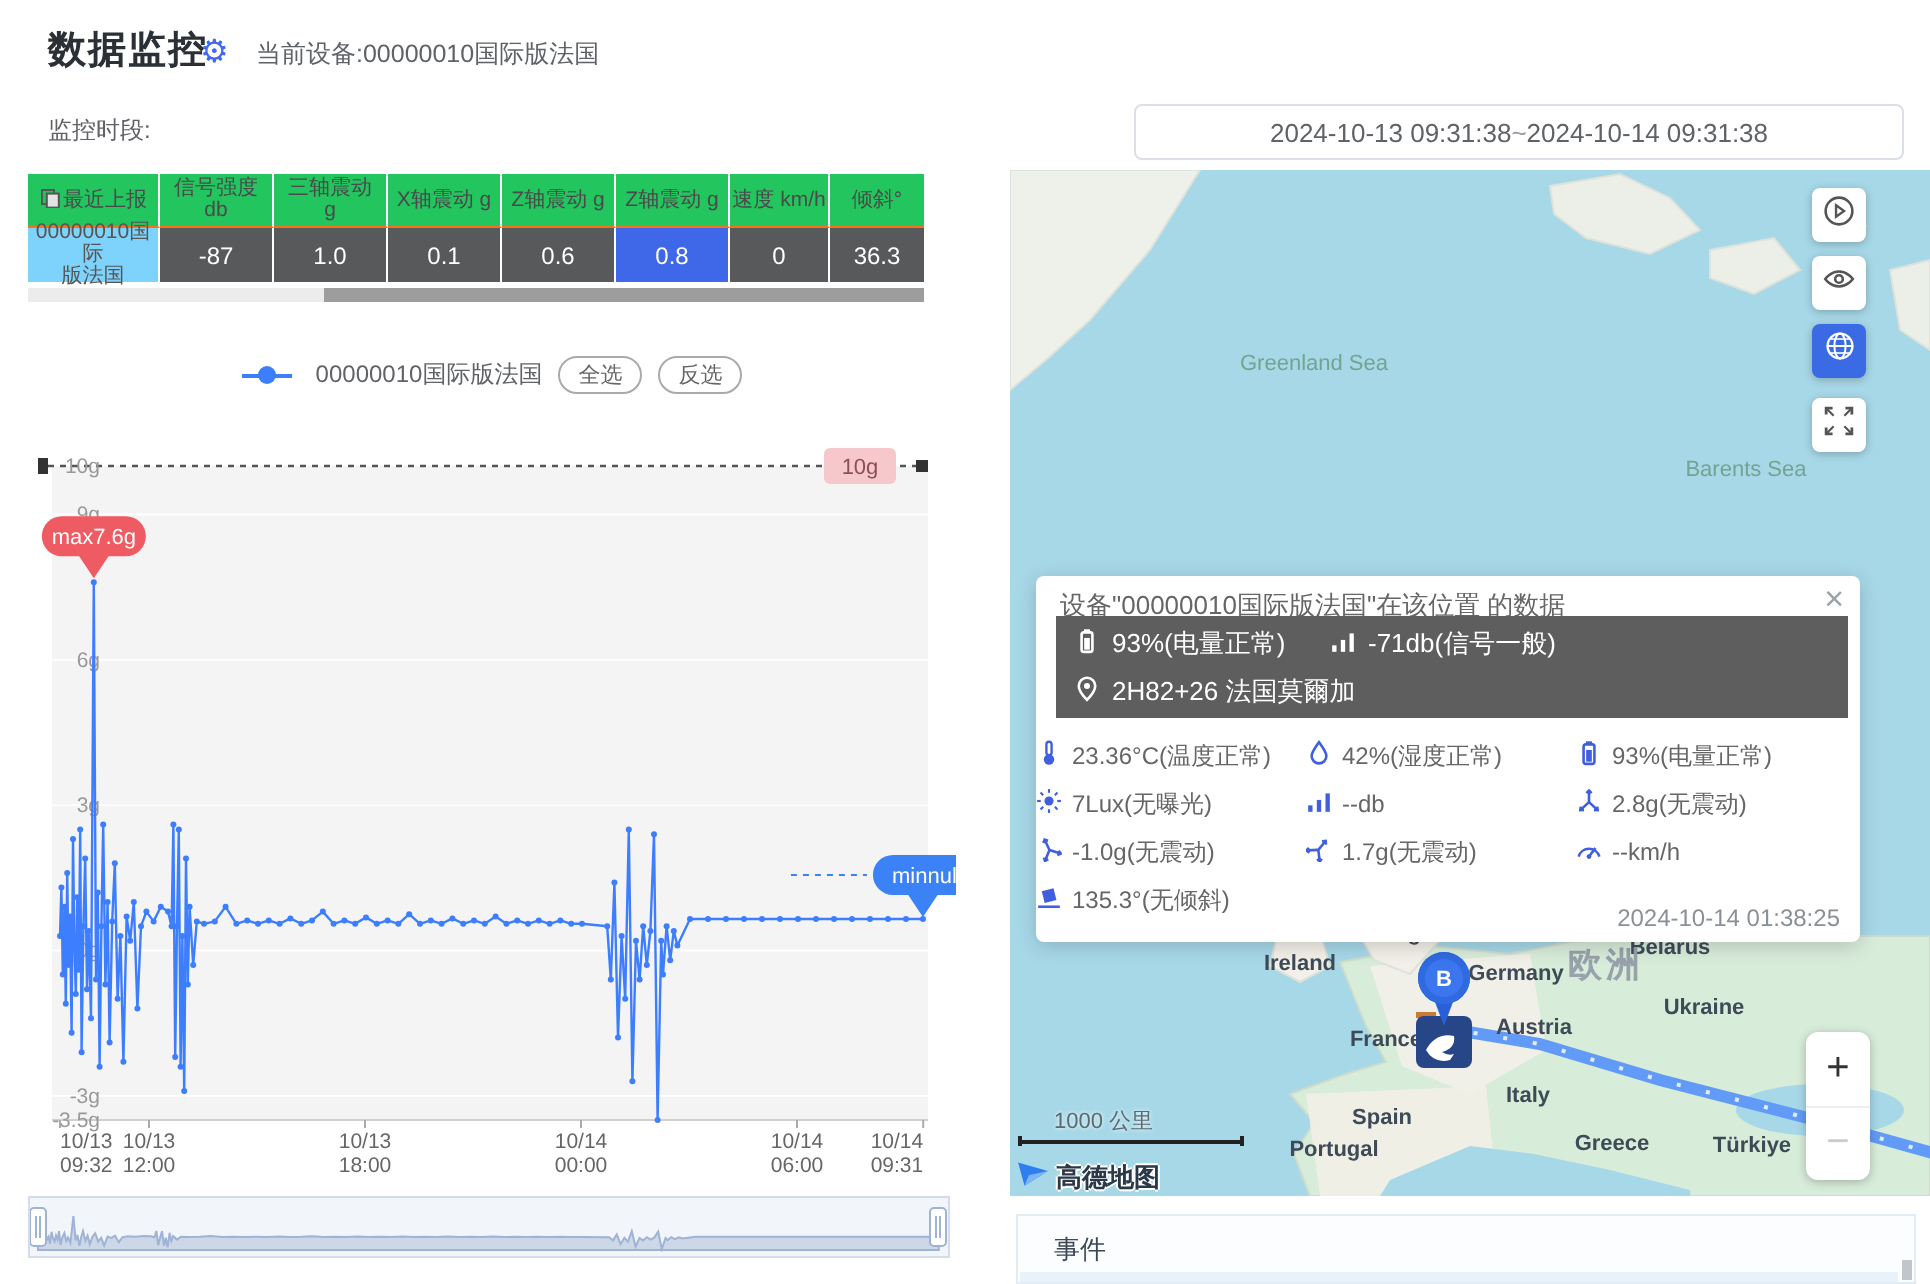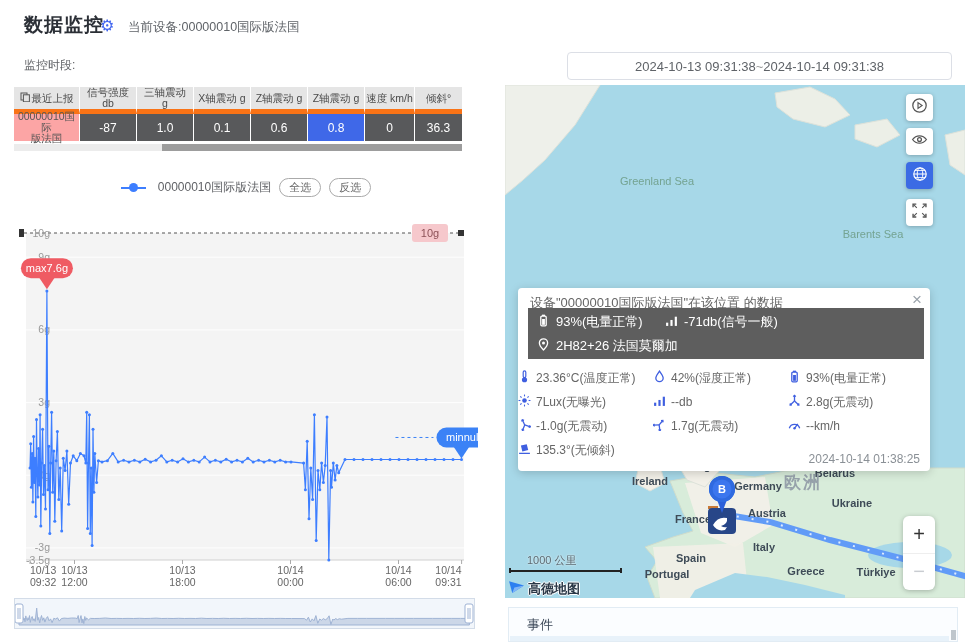--- a/index.html
+++ b/index.html
@@ -10,26 +10,26 @@
 
   
   .page-title { left:24px; top:12px; font-size:19px; font-weight:bold; color:#2b2f36; letter-spacing:1px;}
   .gear { left:100px; top:16px; font-size:16px; color:#4468f0; cursor:pointer;}
   .device-label { left:128px; top:19px; font-size:12.5px; color:#5f6368; }
   .period-label { left:24px; top:57px; font-size:12px; color:#606266; }
 
   
   .dtable { left:14px; top:87px; width:448px; font-size:10.5px; }
   .dtable .hrow, .dtable .drow { display:flex; }
-  .hcell { background:#e5e5e5; color:#4a4a4a; border-right:1px solid #fff; border-bottom:5px solid #f97316;
+  .hcell { background:#22c55e; color:#4a4a4a; border-right:1px solid #fff; border-bottom:1px solid #f97316;
            display:flex; align-items:center; justify-content:center; text-align:center; height:27px;
            white-space:pre-line; line-height:11px; gap:2px;}
   .dcell { background:#58595b; color:#fff; border-right:1px solid #fff; display:flex; align-items:center;
            justify-content:center; height:27px; font-size:12px; }
-  .dcell.name { background:#fca5a5; color:#555; font-size:10.5px; text-align:center; white-space:pre-line; line-height:11px;}
+  .dcell.name { background:#7dd3fc; color:#555; font-size:10.5px; text-align:center; white-space:pre-line; line-height:11px;}
   .dcell.hl { background:#3f68e8; }
   .c0{width:66px}.c1{width:57px}.c2{width:57px}.c3{width:57px}.c4{width:57px}.c5{width:57px}.c6{width:50px}.c7{width:47px; border-right:none;}
   .tscroll { left:14px; top:144px; width:448px; height:7px; background:#ececec; }
   .tscroll .thumb { position:absolute; left:148px; top:0; width:300px; height:7px; background:#9d9d9d; }
 
   
   .legend { left:14px; top:178px; width:464px; display:flex; align-items:center; justify-content:center; gap:8px; }
   .leg-mark { display:flex; align-items:center; }
   .leg-line { width:9px; height:2px; background:#3d7eff; }
   .leg-dot { width:9px; height:9px; border-radius:50%; background:#3d7eff; margin:0 -1px; }

